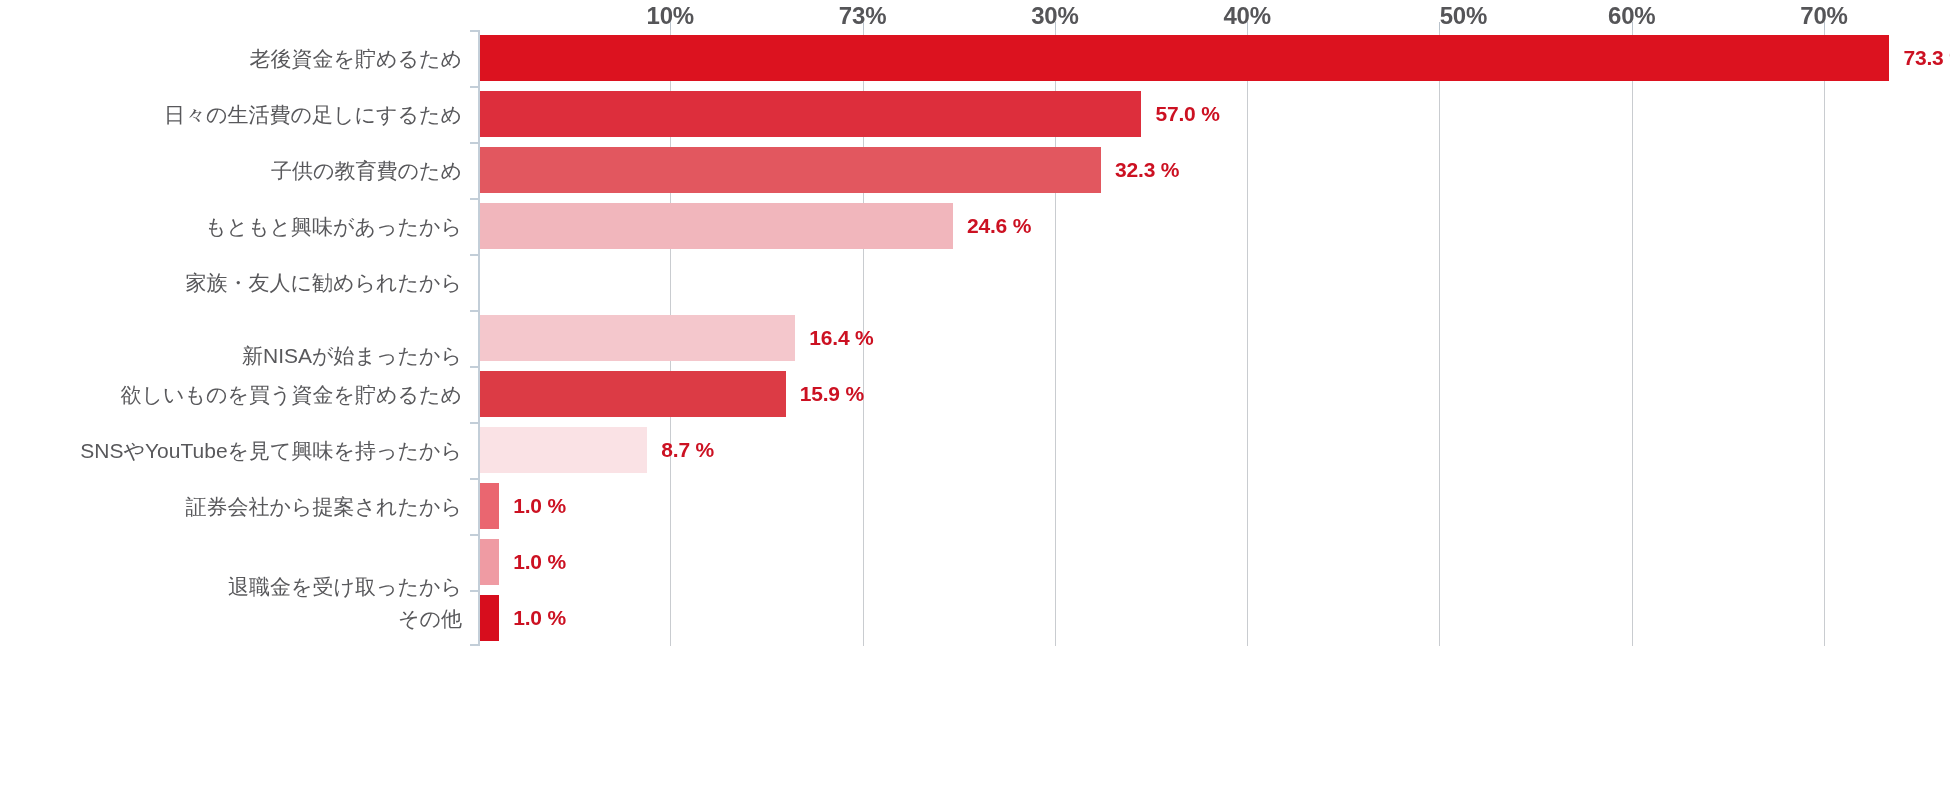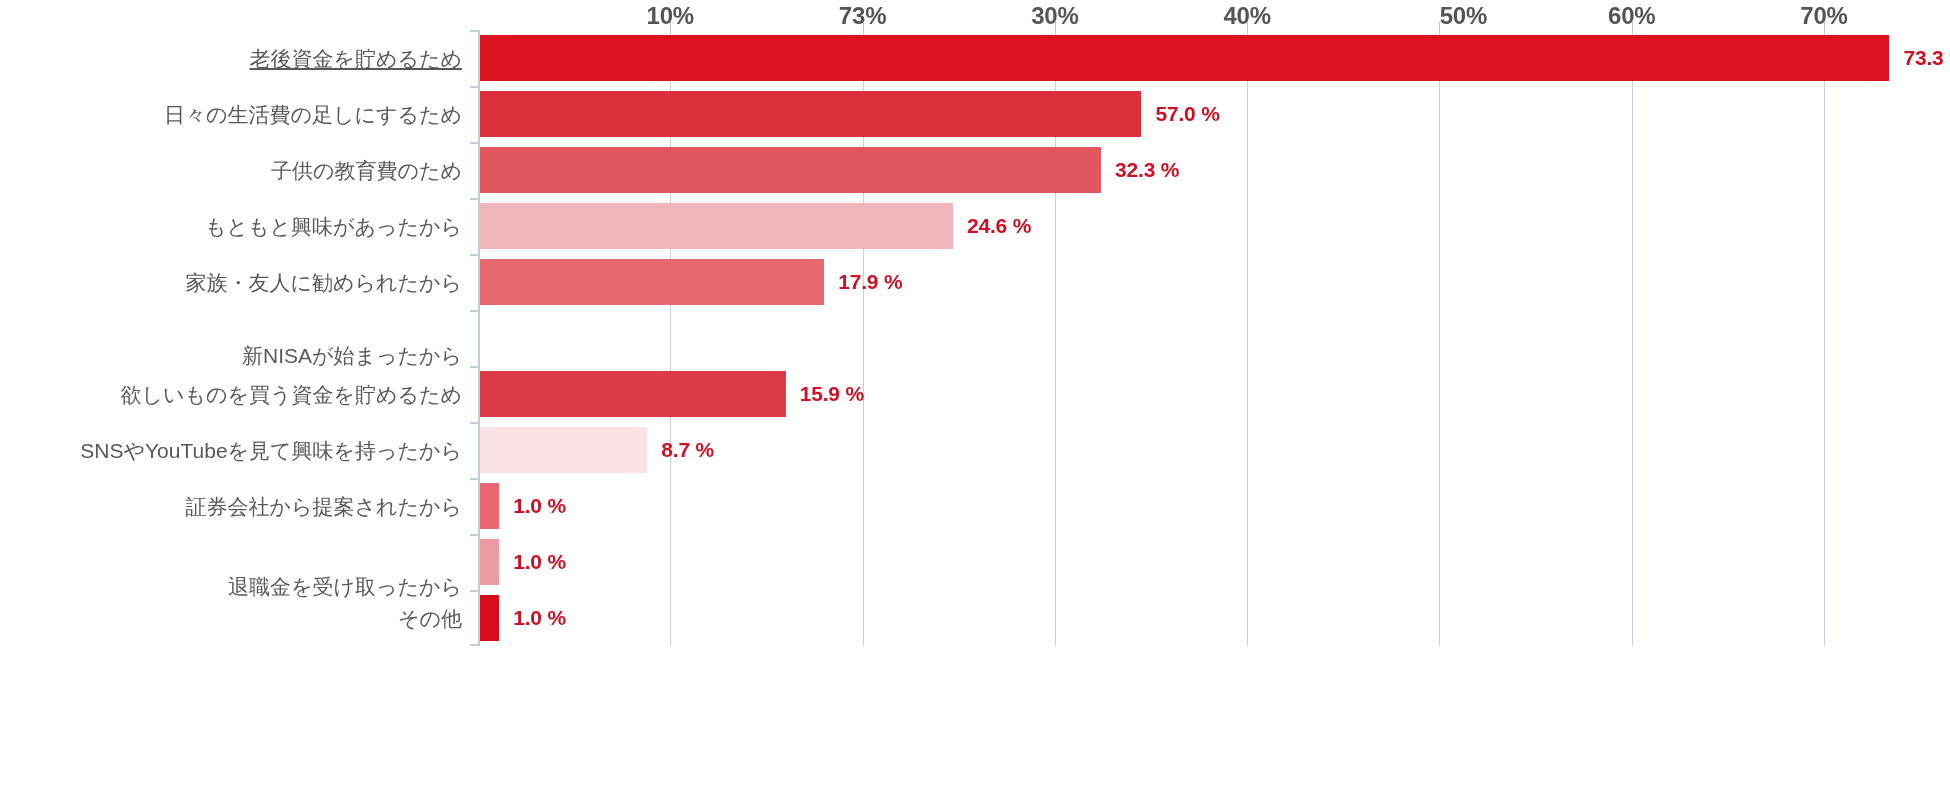--- a/index.html
+++ b/index.html
@@ -158,21 +158,21 @@
       <div class="gridline" style="left: 384.575px;"></div>
       <div class="gridline" style="left: 576.863px;"></div>
       <div class="gridline" style="left: 769.15px;"></div>
       <div class="gridline" style="left: 961.438px;"></div>
       <div class="gridline" style="left: 1153.73px;"></div>
       <div class="gridline" style="left: 1346.01px;"></div>
     </div>
 
   <div class="rows">
       <div class="row" style="top: 5px; height: 46px;">
-        <div class="cat-label" style="top: 12.5px; text-decoration: underline;">老後資金を貯めるため</div>
+        <div class="cat-label" style="top: 12.5px;">老後資金を貯めるため</div>
         <div class="bar-wrap">
           <div class="bar" style="width: 1409.47px; background: rgb(220, 18, 31);"></div>
           <div class="value-label">73.3 %</div>
         </div>
       </div>
       <div class="row" style="top: 61px; height: 46px;">
         <div class="cat-label" style="top: 12.5px;">日々の生活費の足しにするため</div>
         <div class="bar-wrap">
           <div class="bar" style="width: 661.469px; background: rgb(221, 46, 60);"></div>
           <div class="value-label">57.0 %</div>
@@ -187,27 +187,27 @@
       </div>
       <div class="row" style="top: 173px; height: 46px;">
         <div class="cat-label" style="top: 12.5px;">もともと興味があったから</div>
         <div class="bar-wrap">
           <div class="bar" style="width: 473.027px; background: rgb(241, 182, 188);"></div>
           <div class="value-label">24.6 %</div>
         </div>
       </div>
       <div class="row" style="top: 229px; height: 46px;">
         <div class="cat-label" style="top: 12.5px;">家族・友人に勧められたから</div>
-        <div class="bar-wrap">
-          <div class="bar" style="width: 344.195px; background: rgb(232, 106, 113);"></div>
-          <div class="value-label">17.9 %</div>
-        </div>
       </div>
       <div class="row" style="top: 285px; height: 46px;">
         <div class="cat-label" style="top: 30px;">新NISAが始まったから</div>
+        <div class="bar-wrap">
+          <div class="bar" style="width: 315.352px; background: rgb(244, 199, 204);"></div>
+          <div class="value-label">16.4 %</div>
+        </div>
       </div>
       <div class="row" style="top: 341px; height: 46px;">
         <div class="cat-label" style="top: 12.5px;">欲しいものを買う資金を貯めるため</div>
         <div class="bar-wrap">
           <div class="bar" style="width: 305.737px; background: rgb(220, 59, 69);"></div>
           <div class="value-label">15.9 %</div>
         </div>
       </div>
       <div class="row" style="top: 397px; height: 46px;">
         <div class="cat-label" style="top: 12.5px;">SNSやYouTubeを見て興味を持ったから</div>

